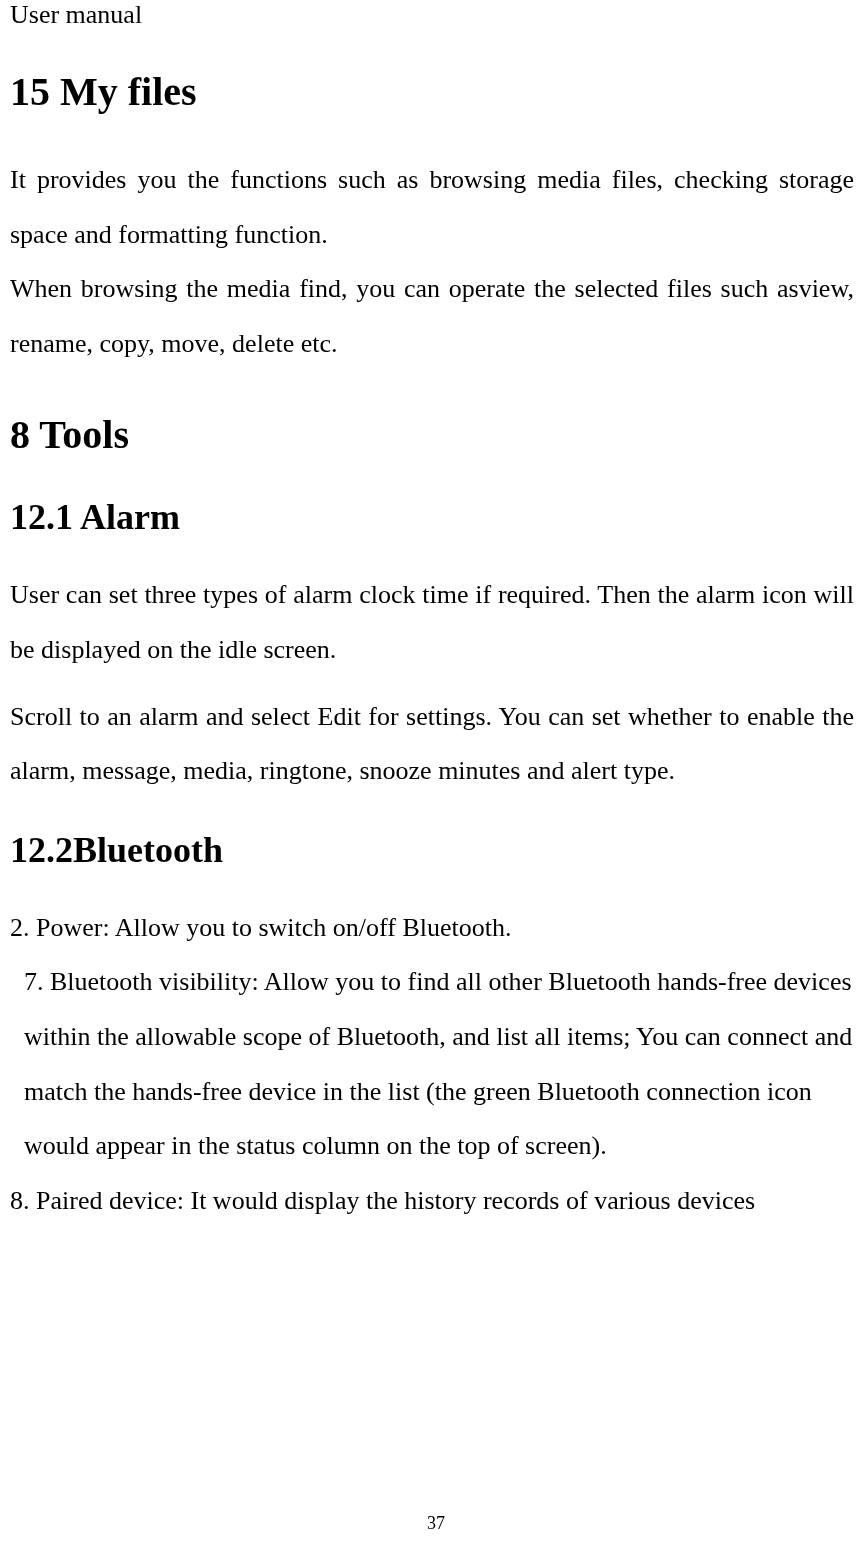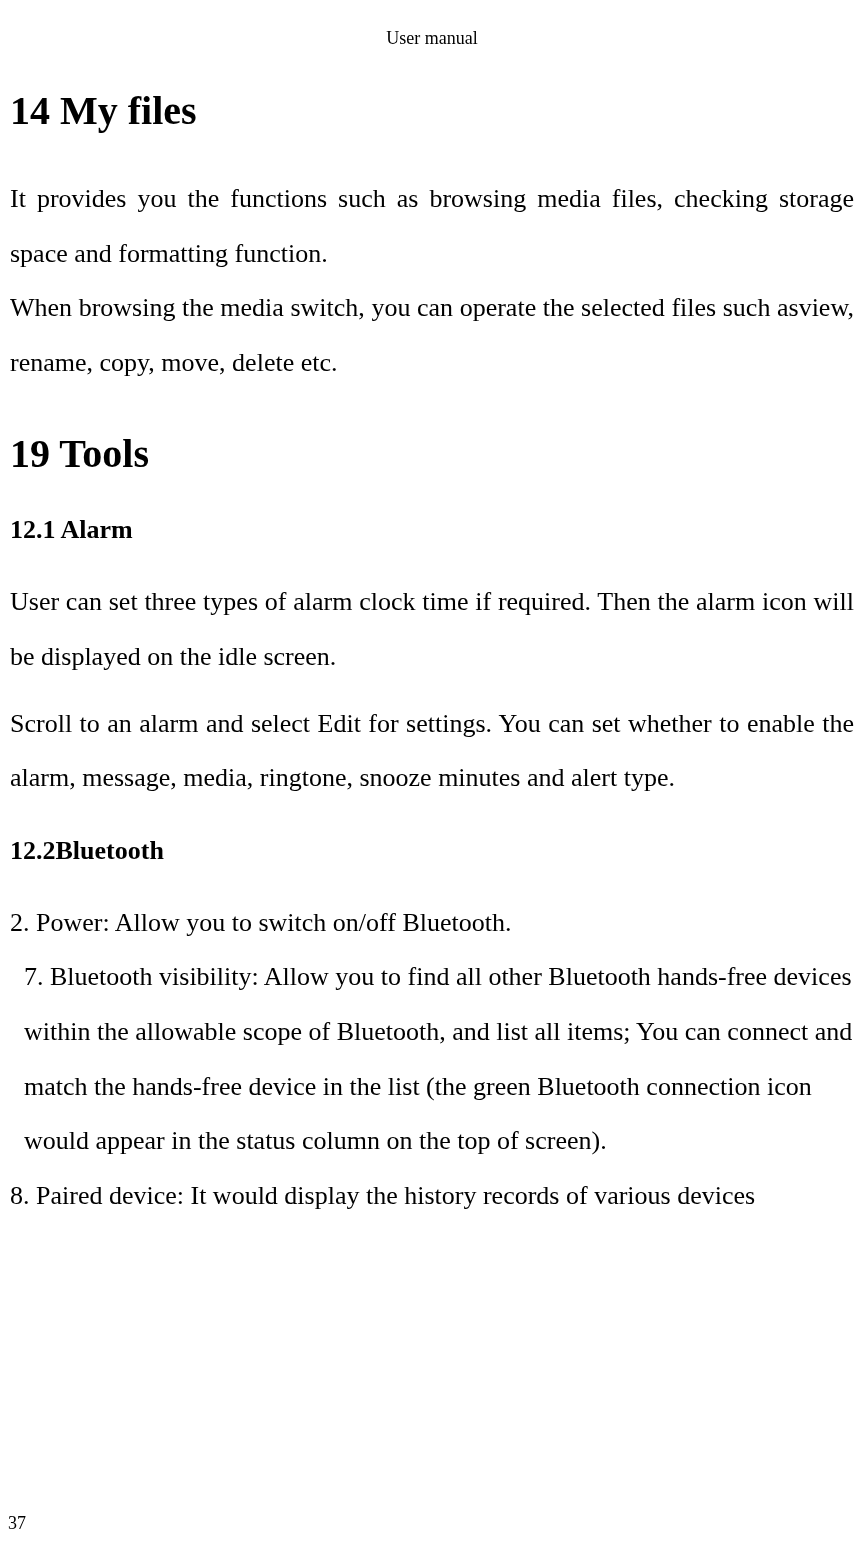--- a/index.html
+++ b/index.html
@@ -10,33 +10,32 @@
   body {
     width: 864px;
     height: 1556px;
     background: #ffffff;
     font-family: 'Times New Roman', Times, serif;
     color: #000000;
     position: relative;
     padding: 0 10px;
   }
   .header {
-    text-align: center;
-    font-size: 18px;
-    padding-top: 28px;
+    text-align: left;
+    font-size: 26px;
     padding-bottom: 20px;
   }
   .h1 {
     font-size: 40px;
     font-weight: bold;
     margin-top: 18px;
     margin-bottom: 38px;
   }
   .h2 {
-    font-size: 26px;
+    font-size: 36px;
     font-weight: bold;
     margin-top: 30px;
     margin-bottom: 30px;
   }
   .body-text {
     font-size: 26px;
     line-height: 2.1;
     text-align: justify;
     text-justify: inter-word;
     font-family: Liberation Serif, serif;
@@ -54,38 +53,39 @@
     height: 12px;
   }
   .spacer-md {
     height: 22px;
   }
   .page-number {
     position: absolute;
     bottom: 22px;
     left: 8px;
     right: 0;
+    text-align: center;
     font-size: 18px;
   }
 </style>
 </head>
 <body>
 
 <div class="header">
   <span>User manual</span>
 </div>
 
-<div class="h1">14 My files</div>
+<div class="h1">15 My files</div>
 
 <div class="body-text">It provides you the functions such as browsing media files, checking storage space and formatting function.</div>
-<div class="body-text">When browsing the media switch, you can operate the selected files such asview, rename, copy, move, delete etc.</div>
+<div class="body-text">When browsing the media find, you can operate the selected files such asview, rename, copy, move, delete etc.</div>
 
 <div class="spacer-md"></div>
 
-<div class="h1">19 Tools</div>
+<div class="h1">8 Tools</div>
 
 <div class="h2">12.1 Alarm</div>
 
 <div class="body-text">User can set three types of alarm clock time if required. Then the alarm icon will be displayed on the idle screen.</div>
 <div class="spacer-sm"></div>
 <div class="body-text">Scroll to an alarm and select Edit for settings. You can set whether to enable the alarm, message, media, ringtone, snooze minutes and alert type.</div>
 
 <div class="h2">12.2Bluetooth</div>
 
 <div class="body-text-left">2. Power: Allow you to switch on/off Bluetooth.</div>

